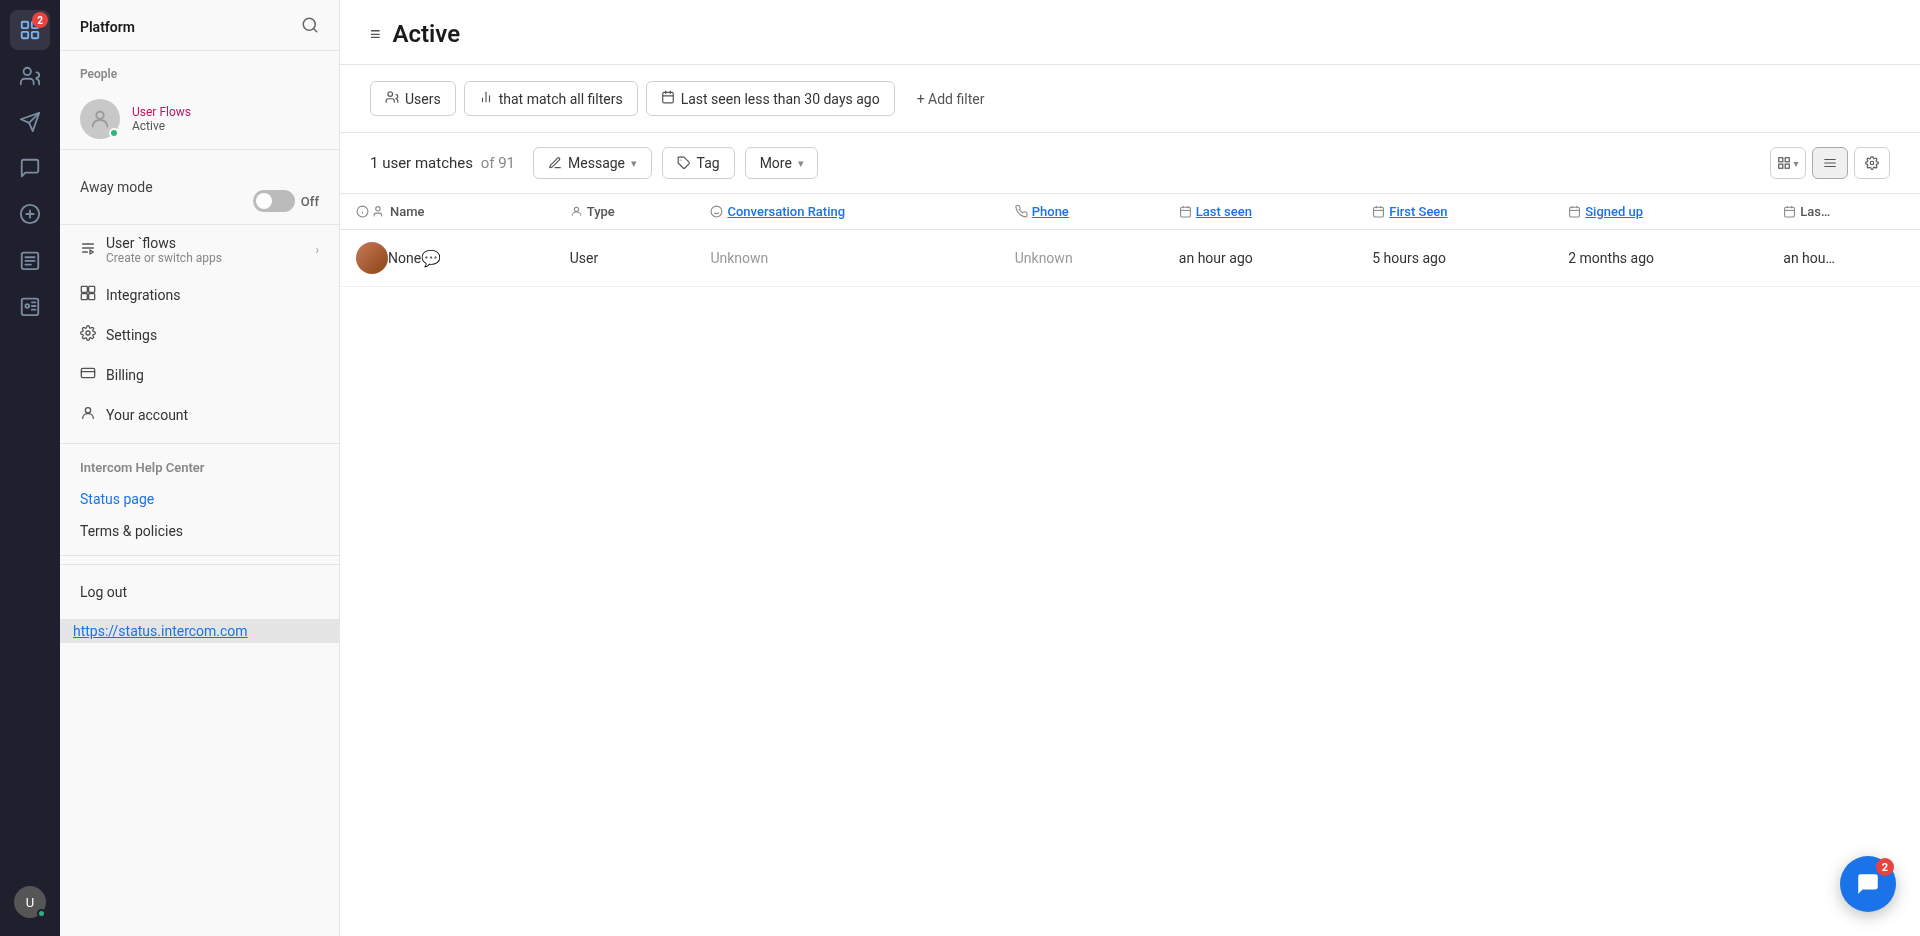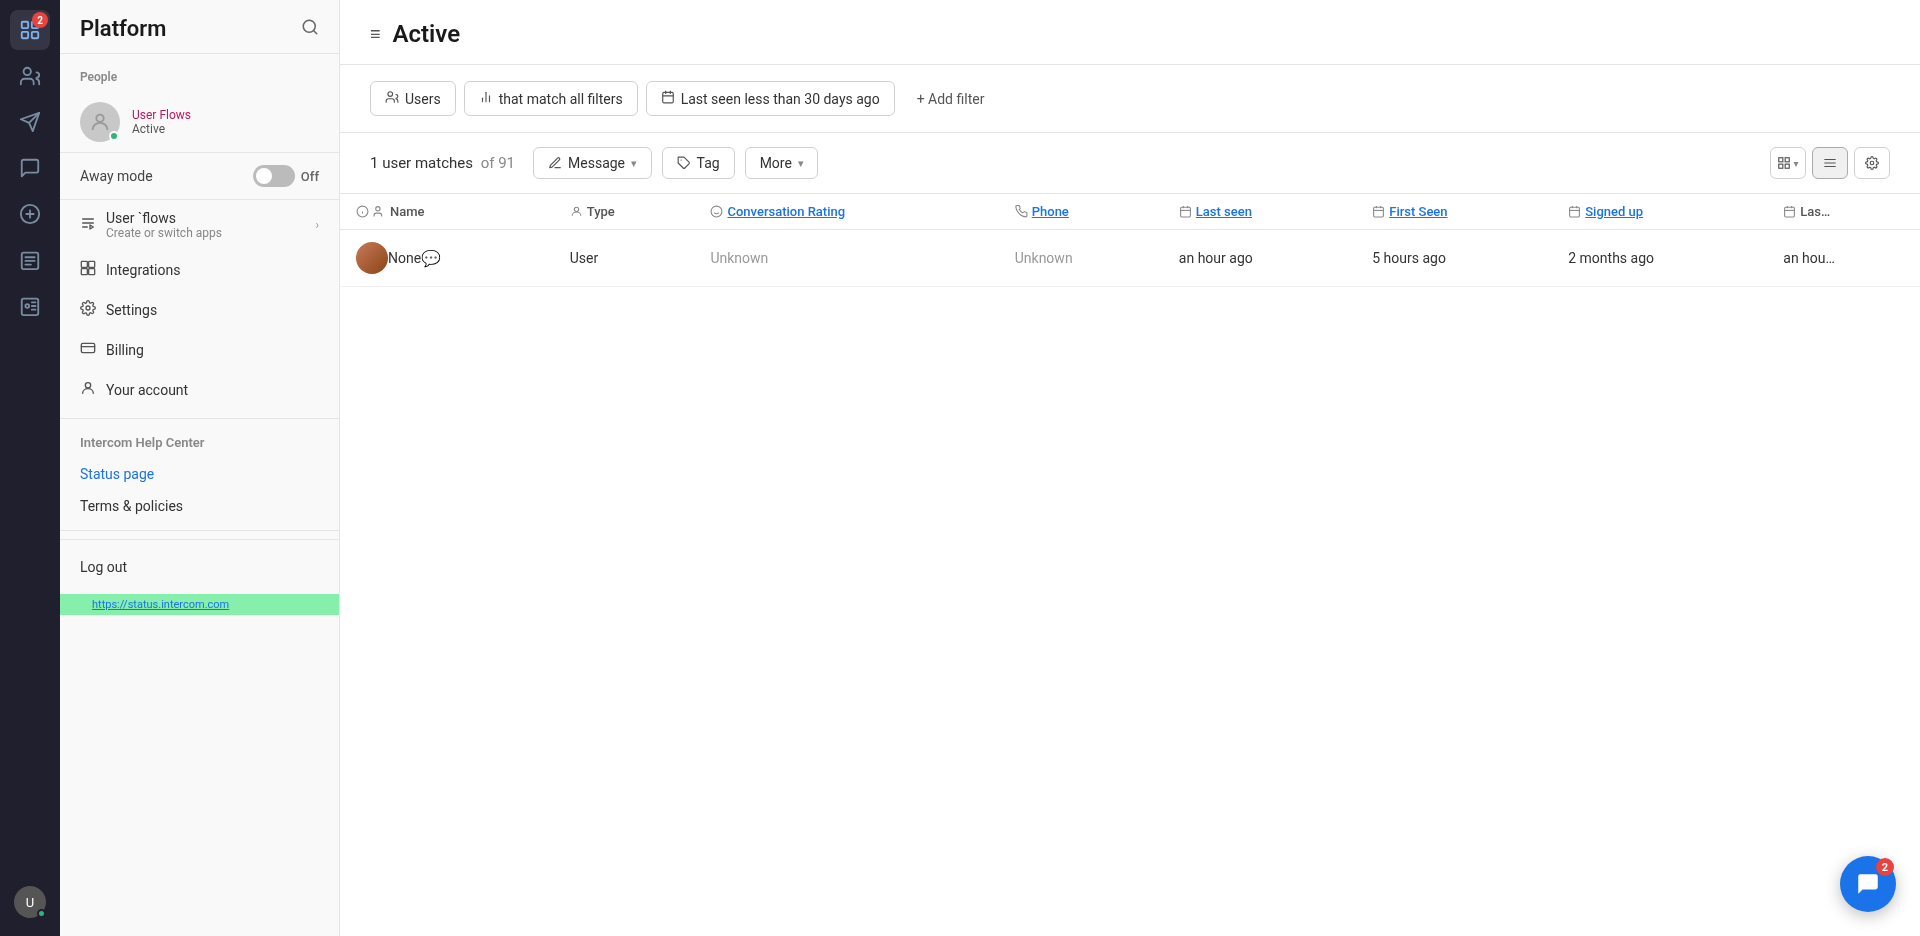--- a/index.html
+++ b/index.html
@@ -83,21 +83,21 @@
       overflow-y: auto;
     }
     .sidebar-header {
       padding: 16px 20px 12px;
       display: flex;
       align-items: center;
       justify-content: space-between;
       border-bottom: 1px solid #e5e5e5;
     }
     .sidebar-header-title {
-      font-size: 22px;
+      font-size: 14px;
       font-weight: 600;
       color: #1a1a1a;
     }
     .sidebar-search-icon {
       color: #666;
       font-size: 16px;
       cursor: pointer;
     }
     .sidebar-section-label {
       padding: 16px 20px 8px;
@@ -148,20 +148,21 @@
       align-items: center;
       justify-content: space-between;
       padding: 12px 20px;
       border-bottom: 1px solid #e5e5e5;
     }
     .away-mode-label { font-size: 14px; color: #444; }
     .toggle-switch {
       display: flex;
       align-items: center;
       gap: 6px;
+      margin-top: 28px;
     }
     .toggle-track {
       width: 42px;
       height: 22px;
       background: #ccc;
       border-radius: 11px;
       position: relative;
       cursor: pointer;
     }
     .toggle-track.off { background: #bbb; }
@@ -202,25 +203,25 @@
 
     .sidebar-bottom {
       padding: 19px 20px;
       font-size: 14px;
       color: #333;
       cursor: pointer;
       border-top: 1px solid #e5e5e5;
     }
 
     .sidebar-url-bar {
-      padding: 4px 32px;
-      font-size: 11px;
+      padding: 4px 13px;
+      font-size: 14px;
       color: #1a73e8;
       text-decoration: underline;
-      background: #86efac;
+      background: #e5e5e5;
     }
 
     
     .main-content {
       flex: 1;
       display: flex;
       flex-direction: column;
       overflow: hidden;
       background: #fff;
     }

